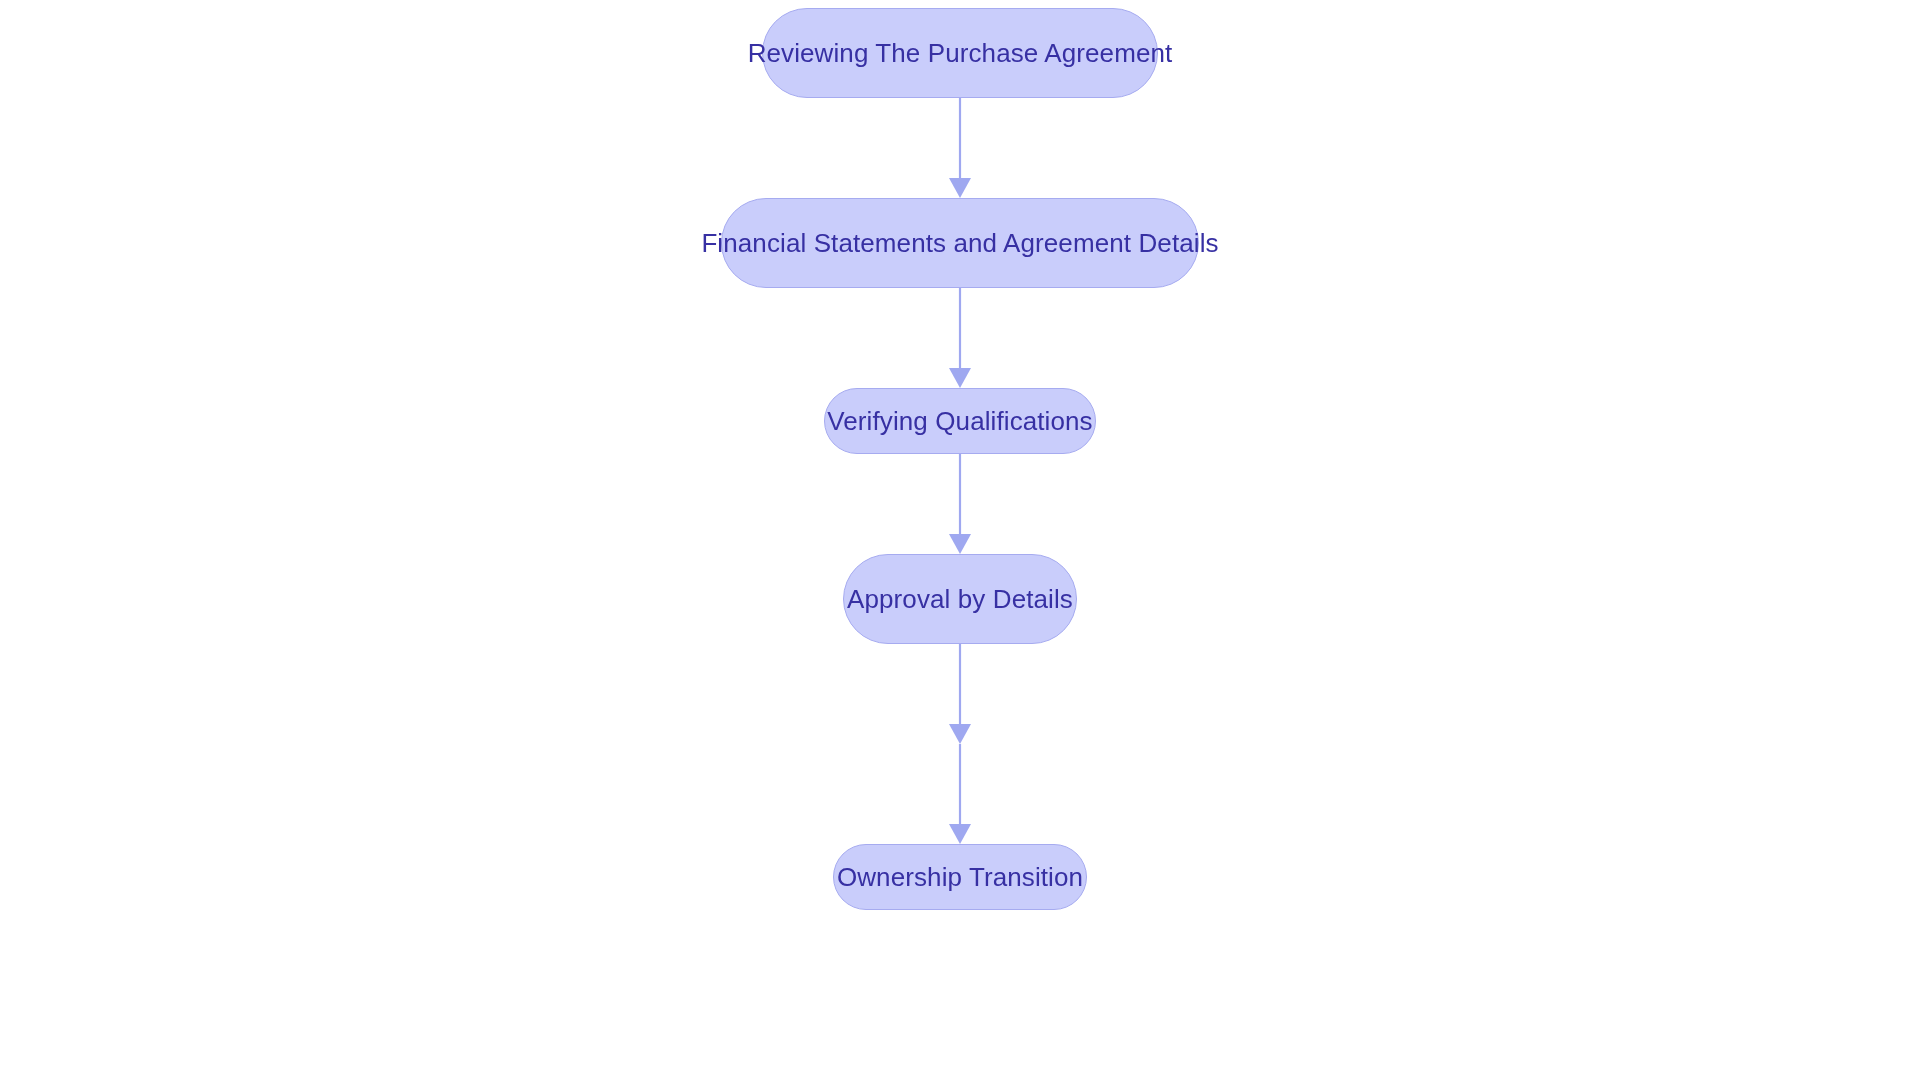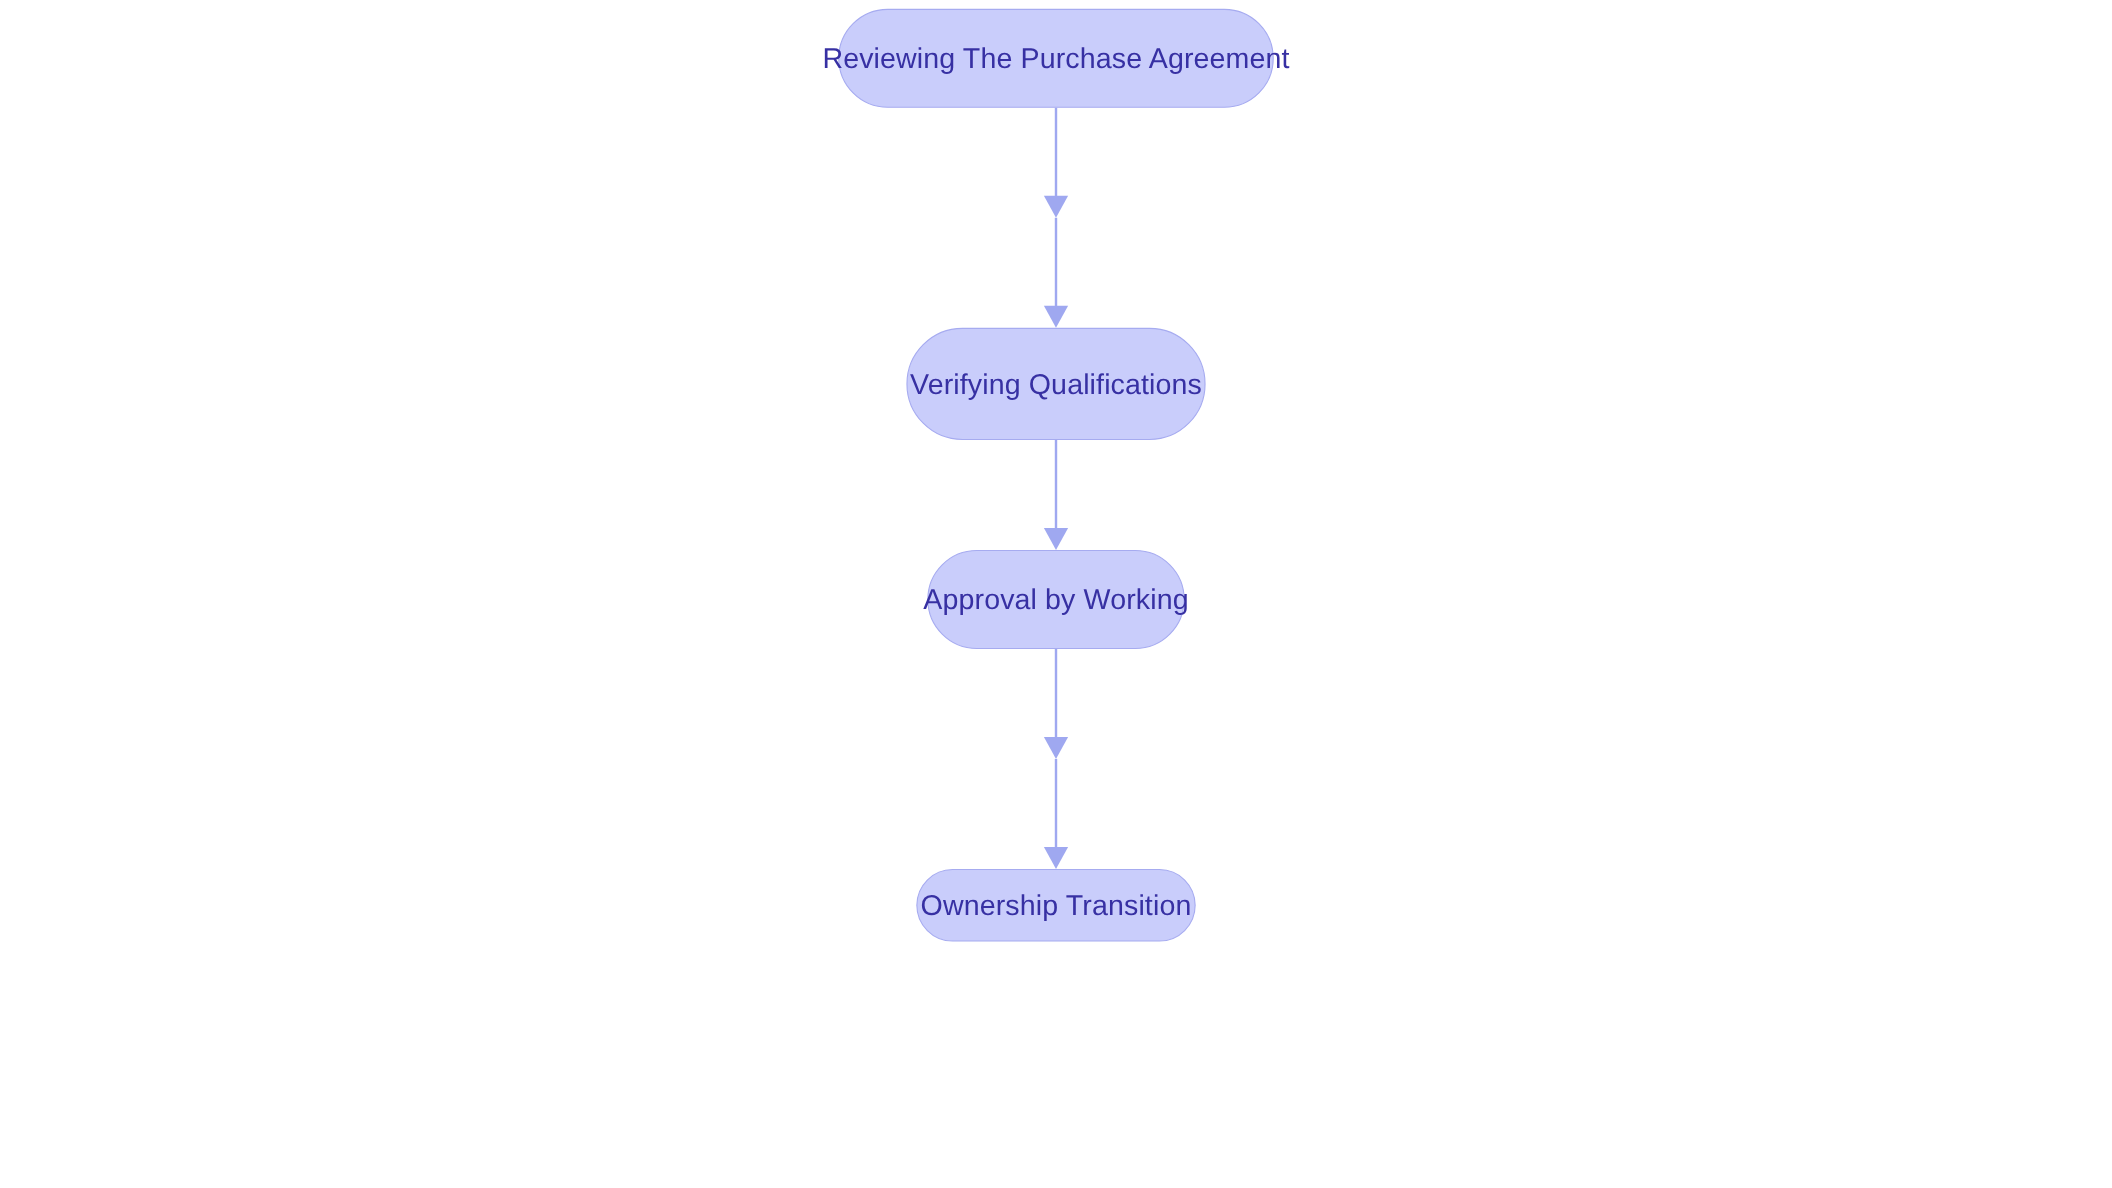--- a/index.html
+++ b/index.html
@@ -90,40 +90,45 @@
         <div class="node" style="width: 396px; height: 90px;">
           <span>Reviewing The Purchase Agreement</span>
         </div>
       </div>
       <div class="connector" style="height: 100px;">
         <svg width="40" height="100" viewBox="0 0 40 100">
           <line class="conn-line" x1="20" y1="0" x2="20" y2="82"></line>
           <polygon class="conn-head" points="9,80 31,80 20,100"></polygon>
         </svg>
       </div>
+      <div class="node-wrap">
+        <div class="node" style="width: 478px; height: 90px;">
+          <span>Financial Statements and Agreement Details</span>
+        </div>
+      </div>
       <div class="connector" style="height: 100px;">
         <svg width="40" height="100" viewBox="0 0 40 100">
           <line class="conn-line" x1="20" y1="0" x2="20" y2="82"></line>
           <polygon class="conn-head" points="9,80 31,80 20,100"></polygon>
         </svg>
       </div>
       <div class="node-wrap">
-        <div class="node" style="width: 272px; height: 102px;">
+        <div class="node" style="width: 272px; height: 66px;">
           <span>Verifying Qualifications</span>
         </div>
       </div>
       <div class="connector" style="height: 100px;">
         <svg width="40" height="100" viewBox="0 0 40 100">
           <line class="conn-line" x1="20" y1="0" x2="20" y2="82"></line>
           <polygon class="conn-head" points="9,80 31,80 20,100"></polygon>
         </svg>
       </div>
       <div class="node-wrap">
         <div class="node" style="width: 234px; height: 90px;">
-          <span>Approval by Working</span>
+          <span>Approval by Details</span>
         </div>
       </div>
       <div class="connector" style="height: 100px;">
         <svg width="40" height="100" viewBox="0 0 40 100">
           <line class="conn-line" x1="20" y1="0" x2="20" y2="82"></line>
           <polygon class="conn-head" points="9,80 31,80 20,100"></polygon>
         </svg>
       </div>
       <div class="connector" style="height: 100px;">
         <svg width="40" height="100" viewBox="0 0 40 100">

